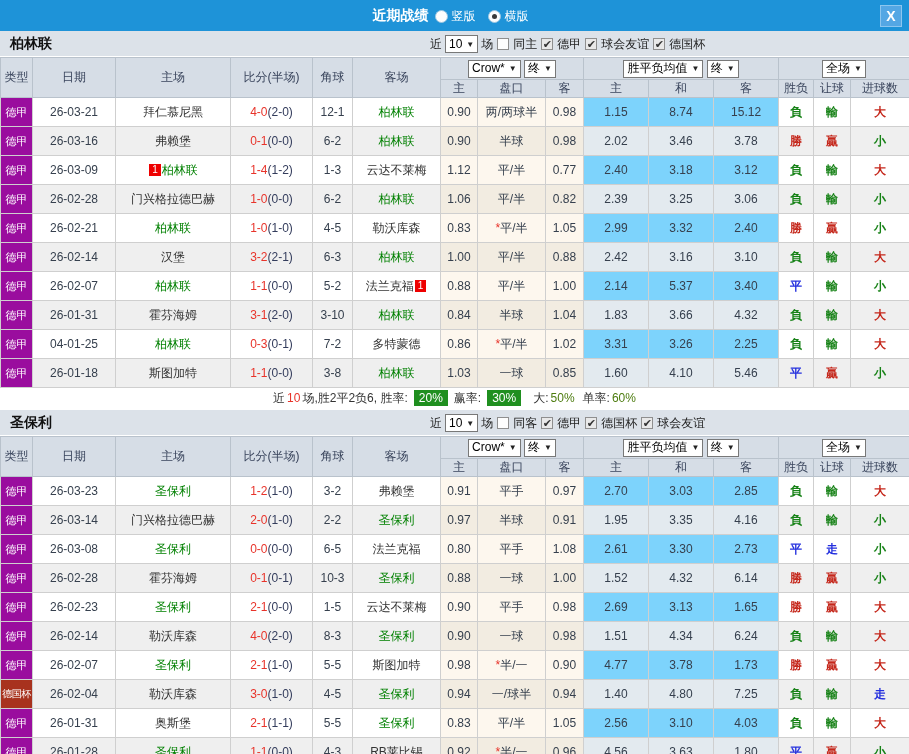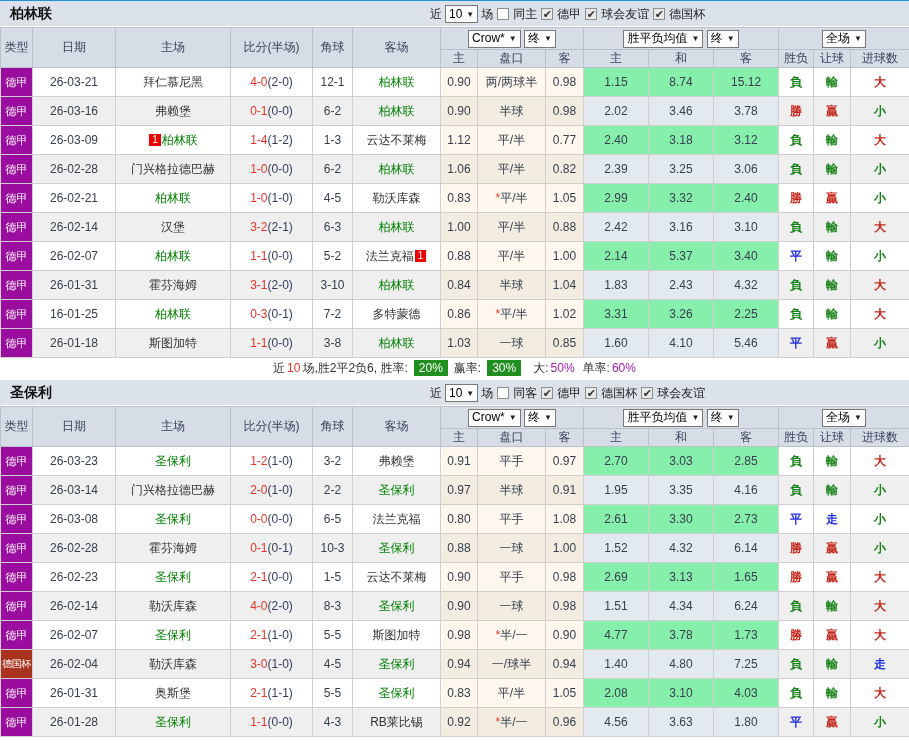--- a/index.html
+++ b/index.html
@@ -38,40 +38,52 @@
   td.c-type { color:#fff; font-size:11px; padding:0; }
   tr.odd td.c-type, tr.even td.c-type { background:#9A0D9E; }
   tr.odd td.c-type.cup, tr.even td.c-type.cup { background:#A8321E; font-size:10px; letter-spacing:-0.5px; }
   .team-name { color:#333; }
   .team-name.green { color:#008000; }
   .num-badge { display:inline-block; background:#EE0000; color:#fff; font-size:10px; line-height:12px; padding:0 3px; margin:0 1px; vertical-align:1px; }
   .ft { color:#E8332A; }
   .ht { color:#333c5c; }
   tr.odd td.cream { background:#FDF7EE; }
   tr.even td.cream { background:#F2ECE1; }
-  tr.odd td.blue { background:#86efac; }
+  tr.odd td.blue { background:#7dd3fc; }
   tr.even td.blue { background:#E3EAEF; }
   .star { color:#E8332A; }
   .res { font-weight:bold; }
   .res.r { color:#C5281C; }
   .res.g { color:#178217; }
   .res.b { color:#2430DE; }
 
   
   .summary { height:22px; display:flex; align-items:center; justify-content:center; font-size:12px; color:#333; gap:2px; background:#fff; border-bottom:2px solid #fff; }
   .summary .red { color:#E8332A; }
   .summary .badge { background:#1F8F1F; color:#fff; padding:1px 5px; margin:0 4px; }
-  .summary .blue { color:#a21caf; }
+  .summary .blue { color:#4d7c0f; }
   .summary .seg { margin-left:6px; }
 </style>
 </head>
 <body>
 
 <div class="window">
 
+  <div class="titlebar">
+    <span class="title">近期战绩</span>
+    <span class="radio-group">
+      <span class="radio"></span>
+      <span class="radio-label">竖版</span>
+      <span class="radio on"></span>
+      <span class="radio-label">横版</span>
+    </span>
+    <span class="close-btn">
+        <span>X</span>
+      </span>
+  </div>
 
   <div class="section-bar">
     <span class="team">柏林联</span>
     <span class="filter">
       <span>近</span>
       <span class="sel-box">10</span>
       <span>场</span>
       <span class="cb"></span>
       <span>同主</span>
       <span class="cb on"></span>
@@ -257,29 +269,29 @@
           <td class="c-type">德甲</td>
           <td class="c-date">26-01-31</td>
           <td class="c-home"><span class="team-name">霍芬海姆</span></td>
           <td class="c-score"><span class="ft">3-1</span><span class="ht">(2-0)</span></td>
           <td class="c-corner">3-10</td>
           <td class="c-away"><span class="team-name green">柏林联</span></td>
           <td class="cream">0.84</td>
           <td class="cream"><span>半球</span></td>
           <td class="cream">1.04</td>
           <td class="blue">1.83</td>
-          <td class="blue">2.43</td>
+          <td class="blue">3.66</td>
           <td class="blue">4.32</td>
           <td class="c-res"><span class="res g">負</span></td>
           <td class="c-res"><span class="res g">輸</span></td>
           <td class="c-res"><span class="res r">大</span></td>
         </tr>
         <tr class="odd">
           <td class="c-type">德甲</td>
-          <td class="c-date">16-01-25</td>
+          <td class="c-date">04-01-25</td>
           <td class="c-home"><span class="team-name green">柏林联</span></td>
           <td class="c-score"><span class="ft">0-3</span><span class="ht">(0-1)</span></td>
           <td class="c-corner">7-2</td>
           <td class="c-away"><span class="team-name">多特蒙德</span></td>
           <td class="cream">0.86</td>
           <td class="cream"><span class="star">*</span><span>平/半</span></td>
           <td class="cream">1.02</td>
           <td class="blue">3.31</td>
           <td class="blue">3.26</td>
           <td class="blue">2.25</td>
@@ -527,21 +539,21 @@
         <tr class="odd">
           <td class="c-type">德甲</td>
           <td class="c-date">26-01-31</td>
           <td class="c-home"><span class="team-name">奥斯堡</span></td>
           <td class="c-score"><span class="ft">2-1</span><span class="ht">(1-1)</span></td>
           <td class="c-corner">5-5</td>
           <td class="c-away"><span class="team-name green">圣保利</span></td>
           <td class="cream">0.83</td>
           <td class="cream"><span>平/半</span></td>
           <td class="cream">1.05</td>
-          <td class="blue">2.08</td>
+          <td class="blue">2.56</td>
           <td class="blue">3.10</td>
           <td class="blue">4.03</td>
           <td class="c-res"><span class="res g">負</span></td>
           <td class="c-res"><span class="res g">輸</span></td>
           <td class="c-res"><span class="res r">大</span></td>
         </tr>
         <tr class="even">
           <td class="c-type">德甲</td>
           <td class="c-date">26-01-28</td>
           <td class="c-home"><span class="team-name green">圣保利</span></td>

